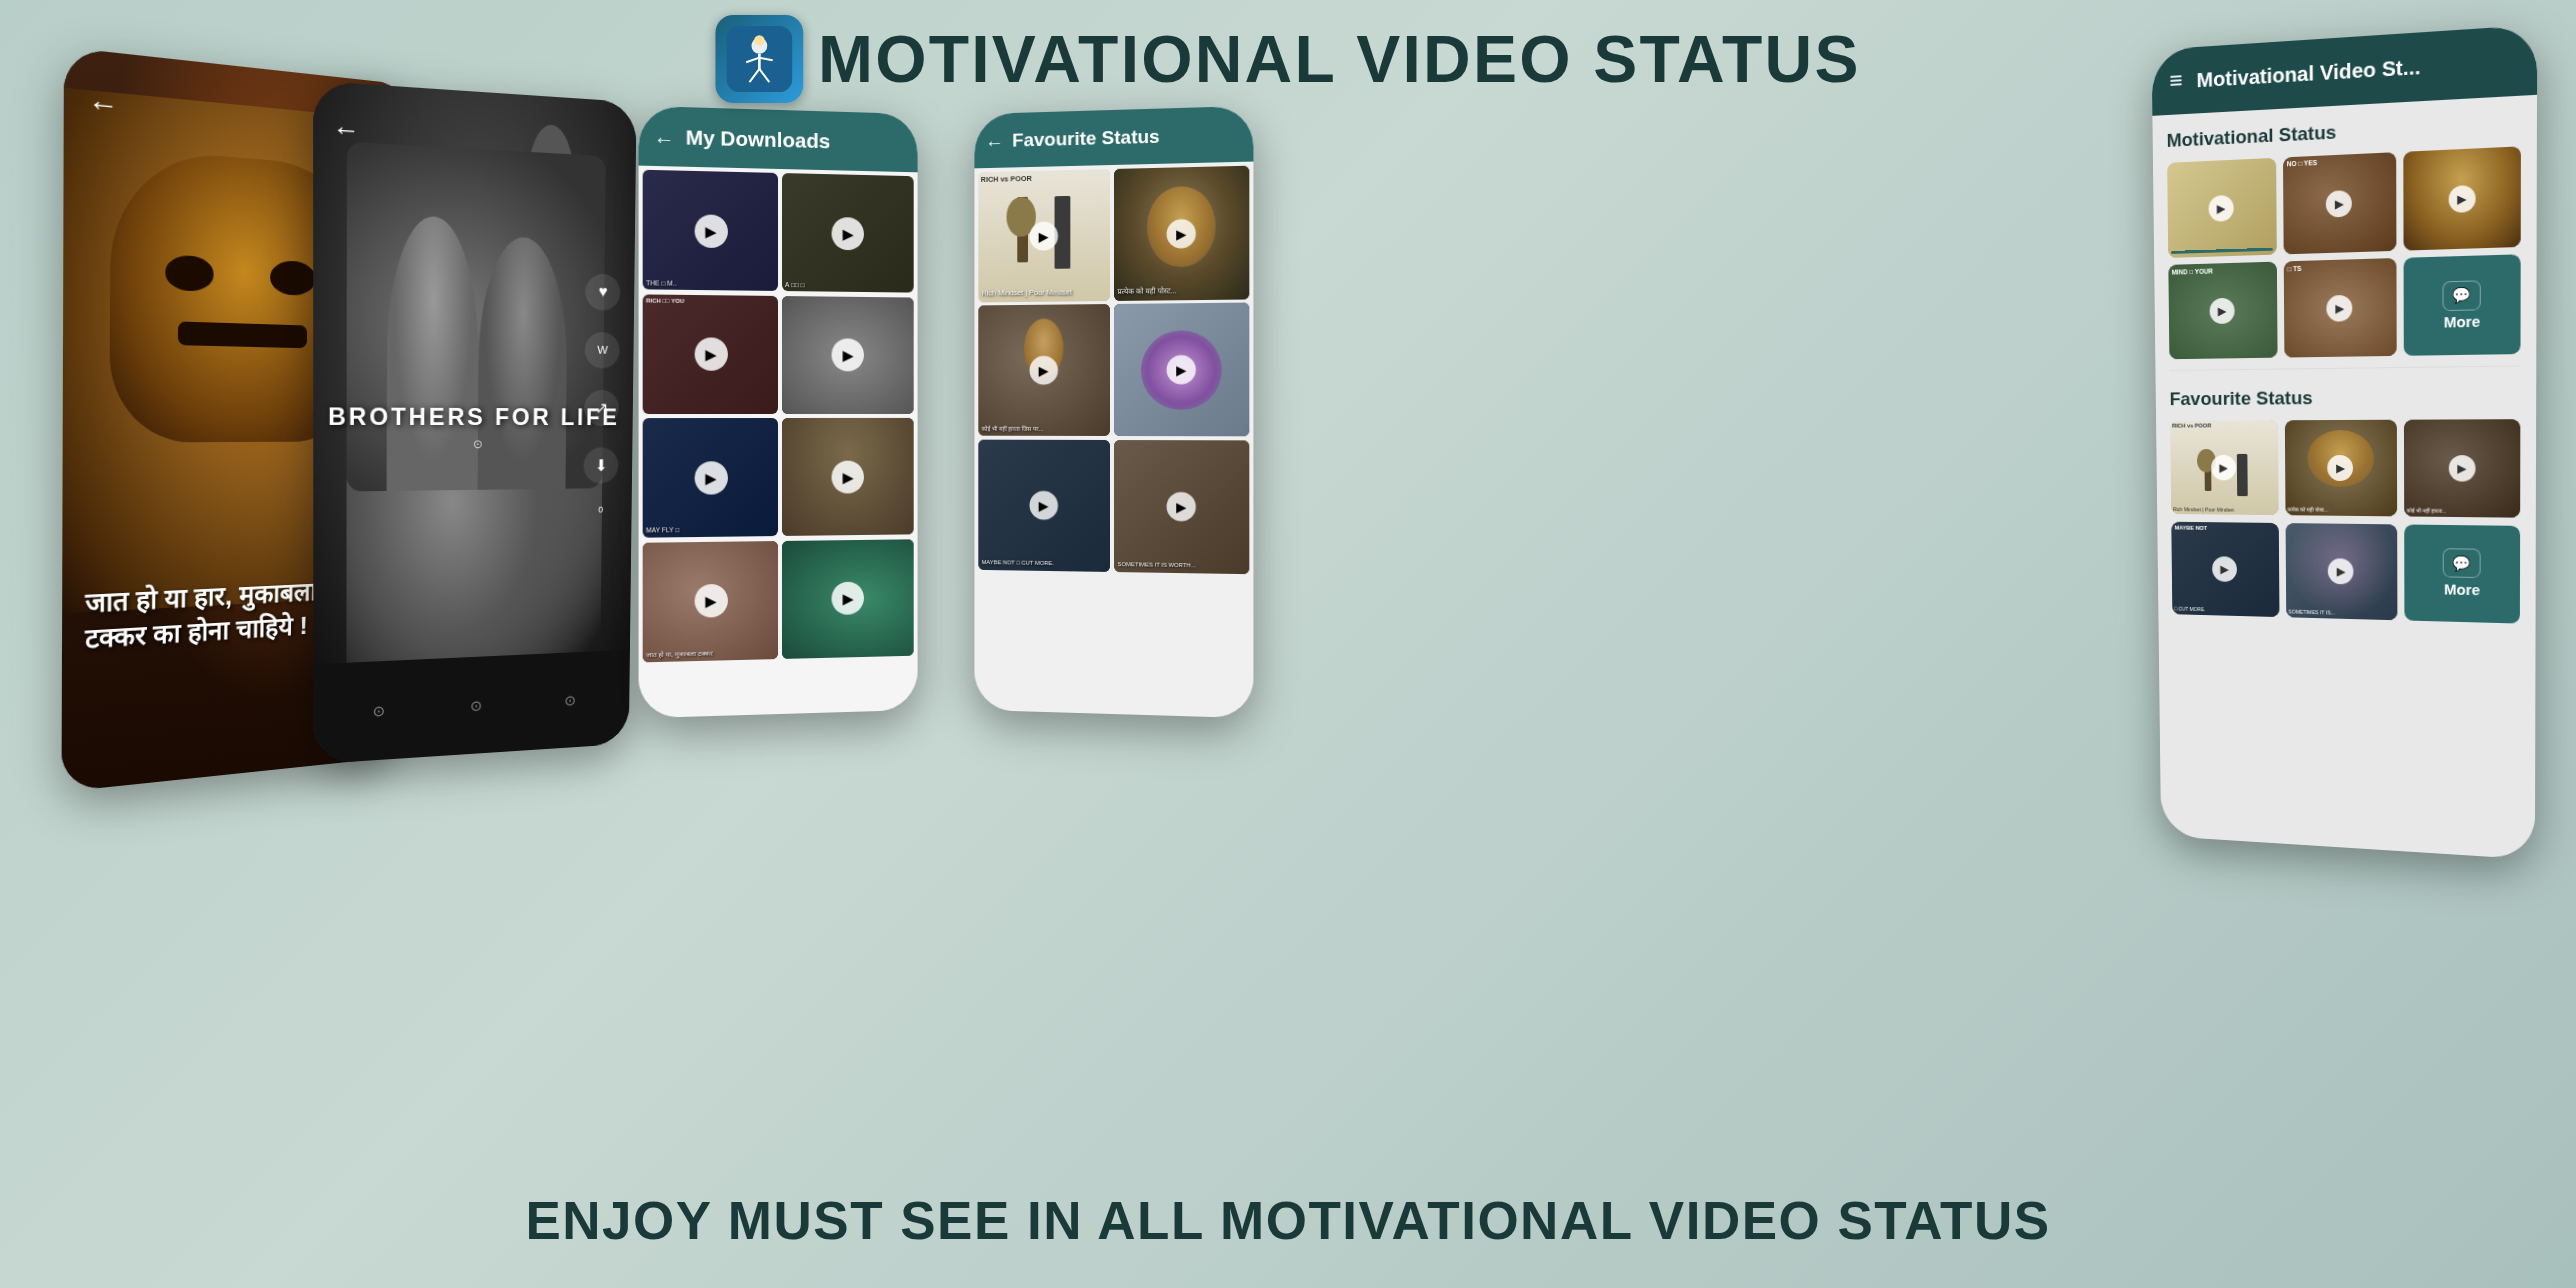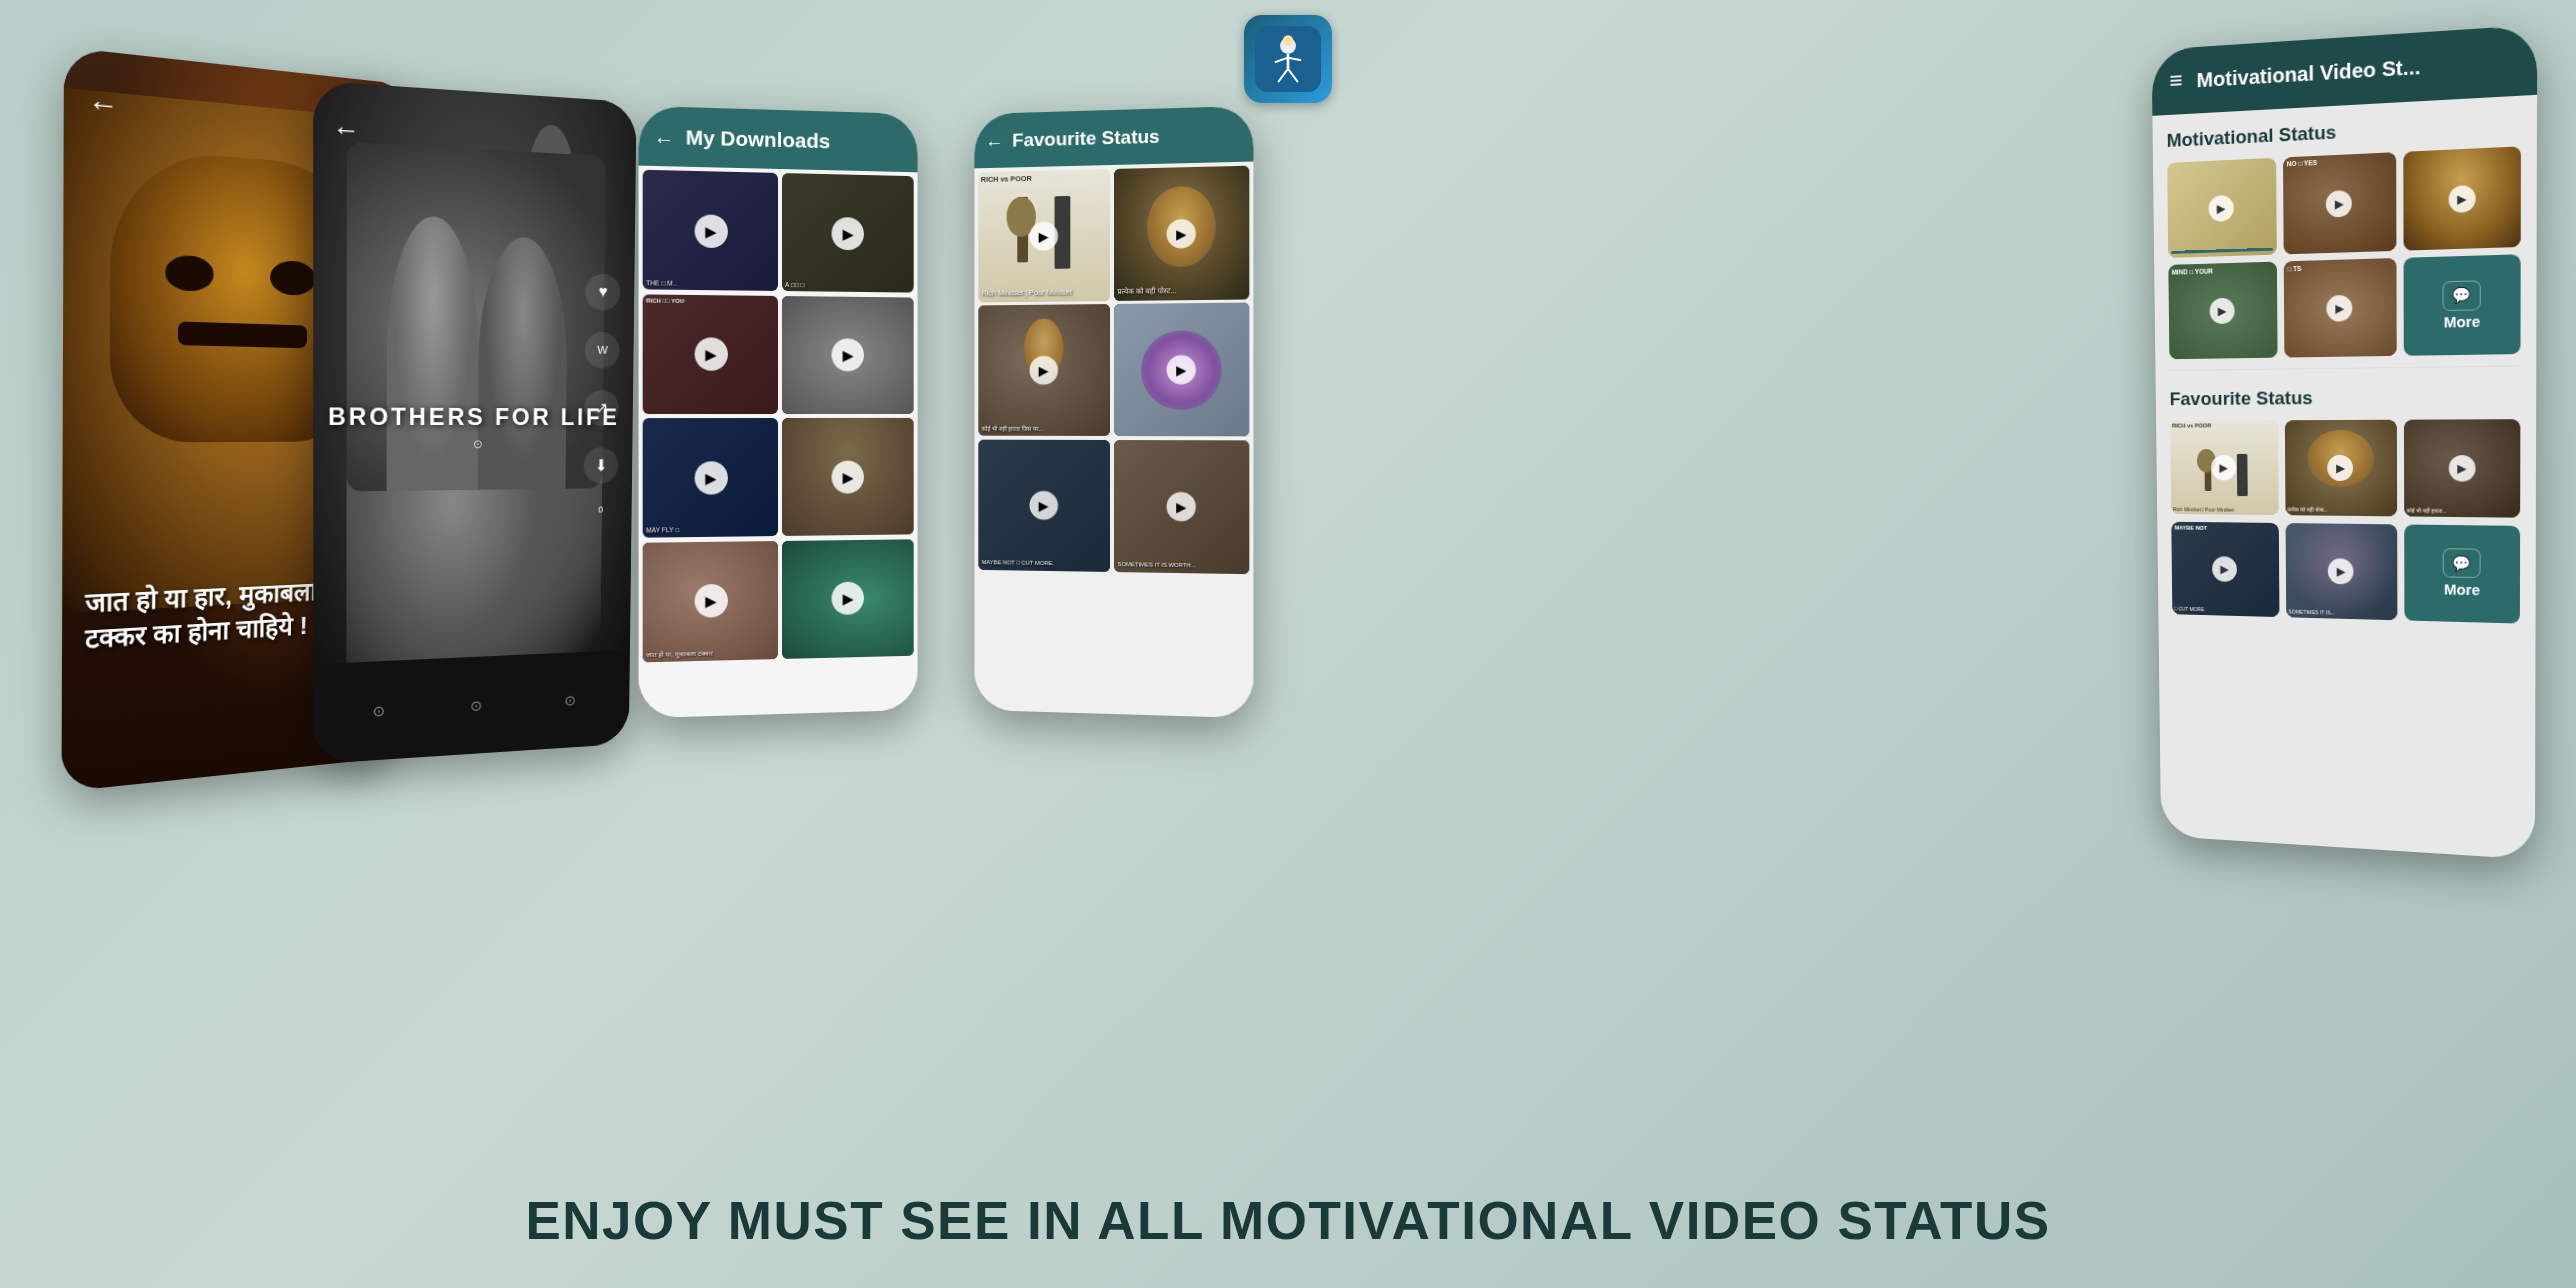--- a/index.html
+++ b/index.html
@@ -560,20 +560,21 @@
       <circle cx="50" cy="30" r="12" fill="#fff" opacity="0.9"></circle>
       <line x1="50" y1="42" x2="50" y2="65" stroke="#fff" stroke-width="4"></line>
       <line x1="30" y1="55" x2="50" y2="48" stroke="#fff" stroke-width="3"></line>
       <line x1="70" y1="52" x2="50" y2="48" stroke="#fff" stroke-width="3"></line>
       <line x1="50" y1="65" x2="35" y2="85" stroke="#fff" stroke-width="3"></line>
       <line x1="50" y1="65" x2="65" y2="85" stroke="#fff" stroke-width="3"></line>
 
       <ellipse cx="50" cy="22" rx="8" ry="8" fill="#ffe0a0"></ellipse>
     </svg>
   </div>
+  <h1 class="header-title">Motivational Video Status</h1>
 </div>
 
 <div class="phone phone1">
   <div class="phone1-content">
     <div class="phone1-bg"></div>
     <div class="phone1-face"></div>
 
     <div style="position:absolute;top:88px;left:44px;right:44px;height:280px;
          background:radial-gradient(ellipse at 50% 40%, #c4881e 0%, #9B6515 30%, #6a3d0a 65%, #2a1205 100%);
          border-radius:40% 40% 30% 30%; overflow:hidden;">

